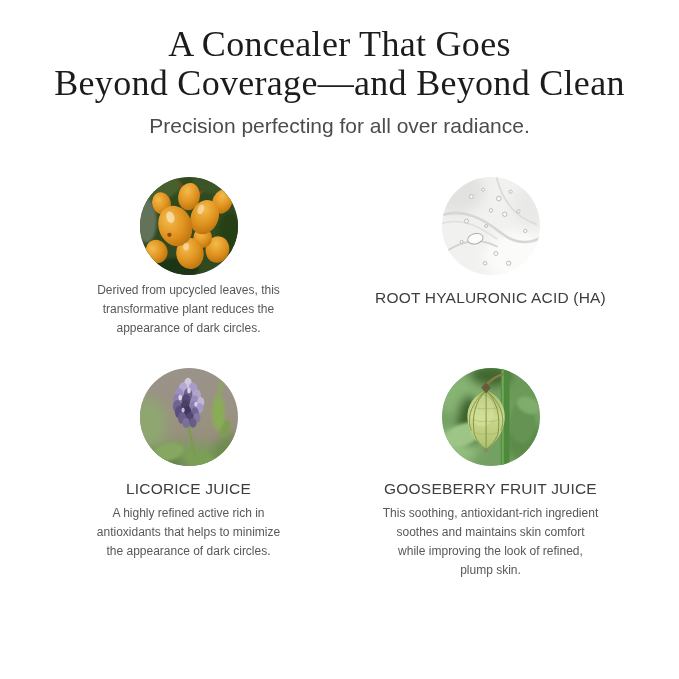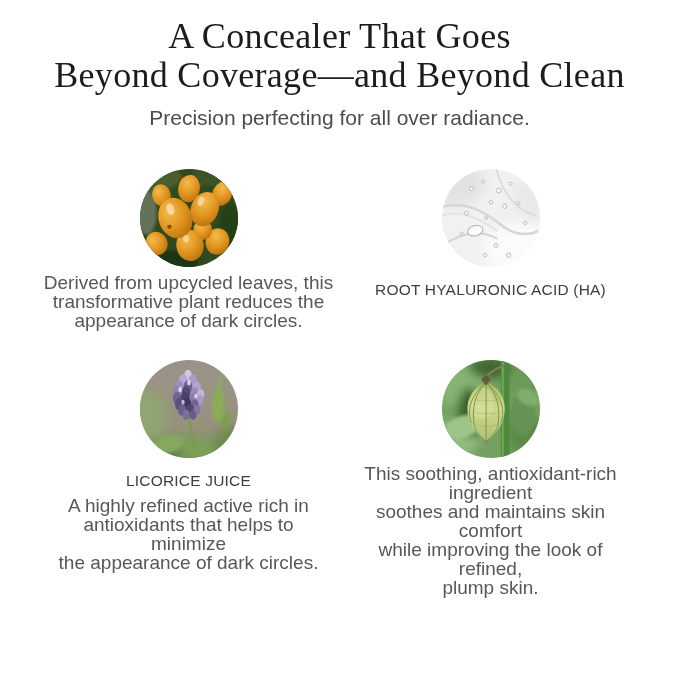--- a/index.html
+++ b/index.html
@@ -7,21 +7,21 @@
     position: relative;
     width: 679px;
     height: 679px;
     background: #ffffff;
     overflow: hidden;
     font-family: "Liberation Sans", sans-serif;
     margin: 0 auto;
   }
   .title {
     margin: 0;
-    padding-top: 17px;
+    padding-top: 25px;
     text-align: center;
     font-family: "Liberation Serif", serif;
     font-weight: 400;
     font-size: 36px;
     line-height: 39px;
     letter-spacing: 0.3px;
     color: #1c1c1c;
     white-space: pre-line;
   }
   .subtitle {
@@ -57,21 +57,21 @@
   .ing-name {
     margin: 13px 0 0 0;
     font-size: 15.5px;
     line-height: 19px;
     font-weight: 400;
     letter-spacing: 0.2px;
     color: #3e3e3e;
   }
   .ing-desc {
     margin: 6px 0 0 0;
-    font-size: 19px;
+    font-size: 12px;
     line-height: 19px;
     color: #585858;
     white-space: pre-line;
   }
 </style>
 </head>
 <body>
 
 <div class="canvas">
 
@@ -287,20 +287,21 @@
             <path d="M45 41 C 49 42 53 42 57 40"></path>
             <path d="M31 52 C 37 55 42 55 45 54"></path>
             <path d="M45 54 C 49 55 54 55 59 52"></path>
             <path d="M34 66 C 39 68 43 68 45 67"></path>
             <path d="M45 67 C 48 68 52 68 56 66"></path>
           </g>
           <path d="M40 20 L45 26 L50 20 L45 15 Z" fill="#6b5a38"></path>
           <circle cx="45" cy="84" r="2" fill="#8a8a60"></circle>
         </svg>
       </div>
+      <h2 class="ing-name">GOOSEBERRY FRUIT JUICE</h2>
       <p class="ing-desc">This soothing, antioxidant-rich ingredient
 soothes and maintains skin comfort
 while improving the look of refined,
 plump skin.</p>
     </div>
 
   </div>
 </div>
 
 </body></html>

